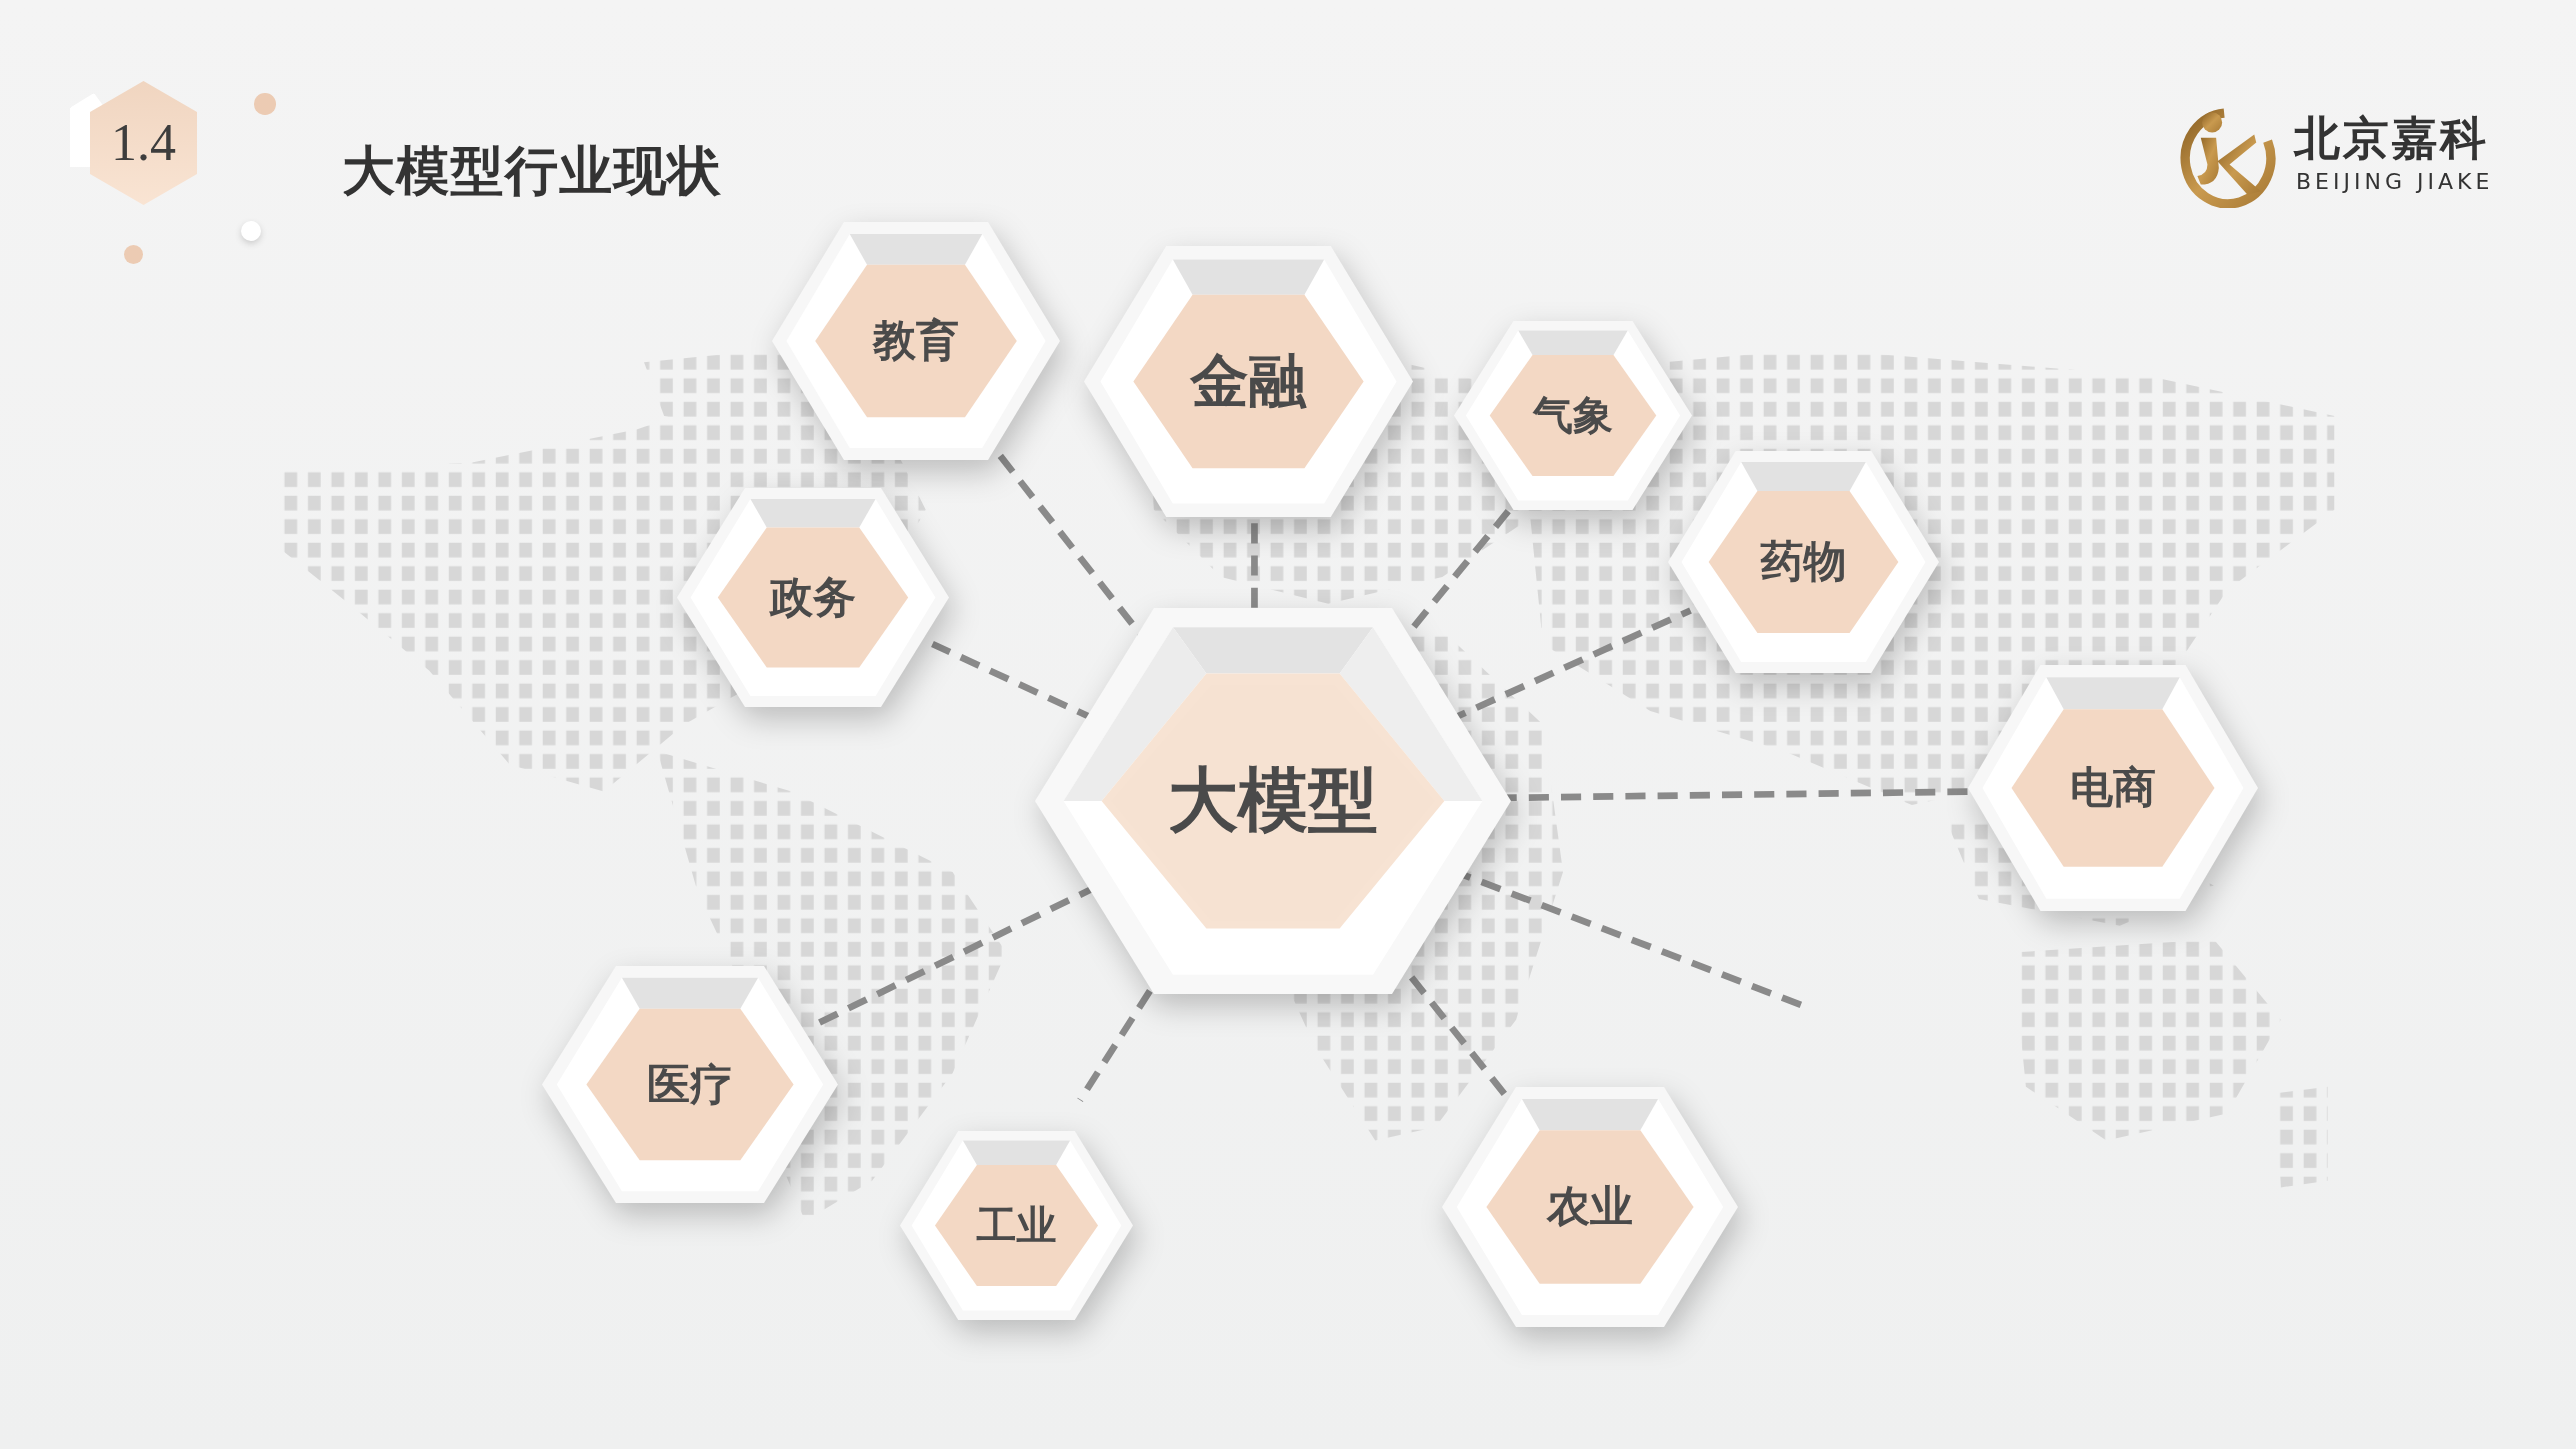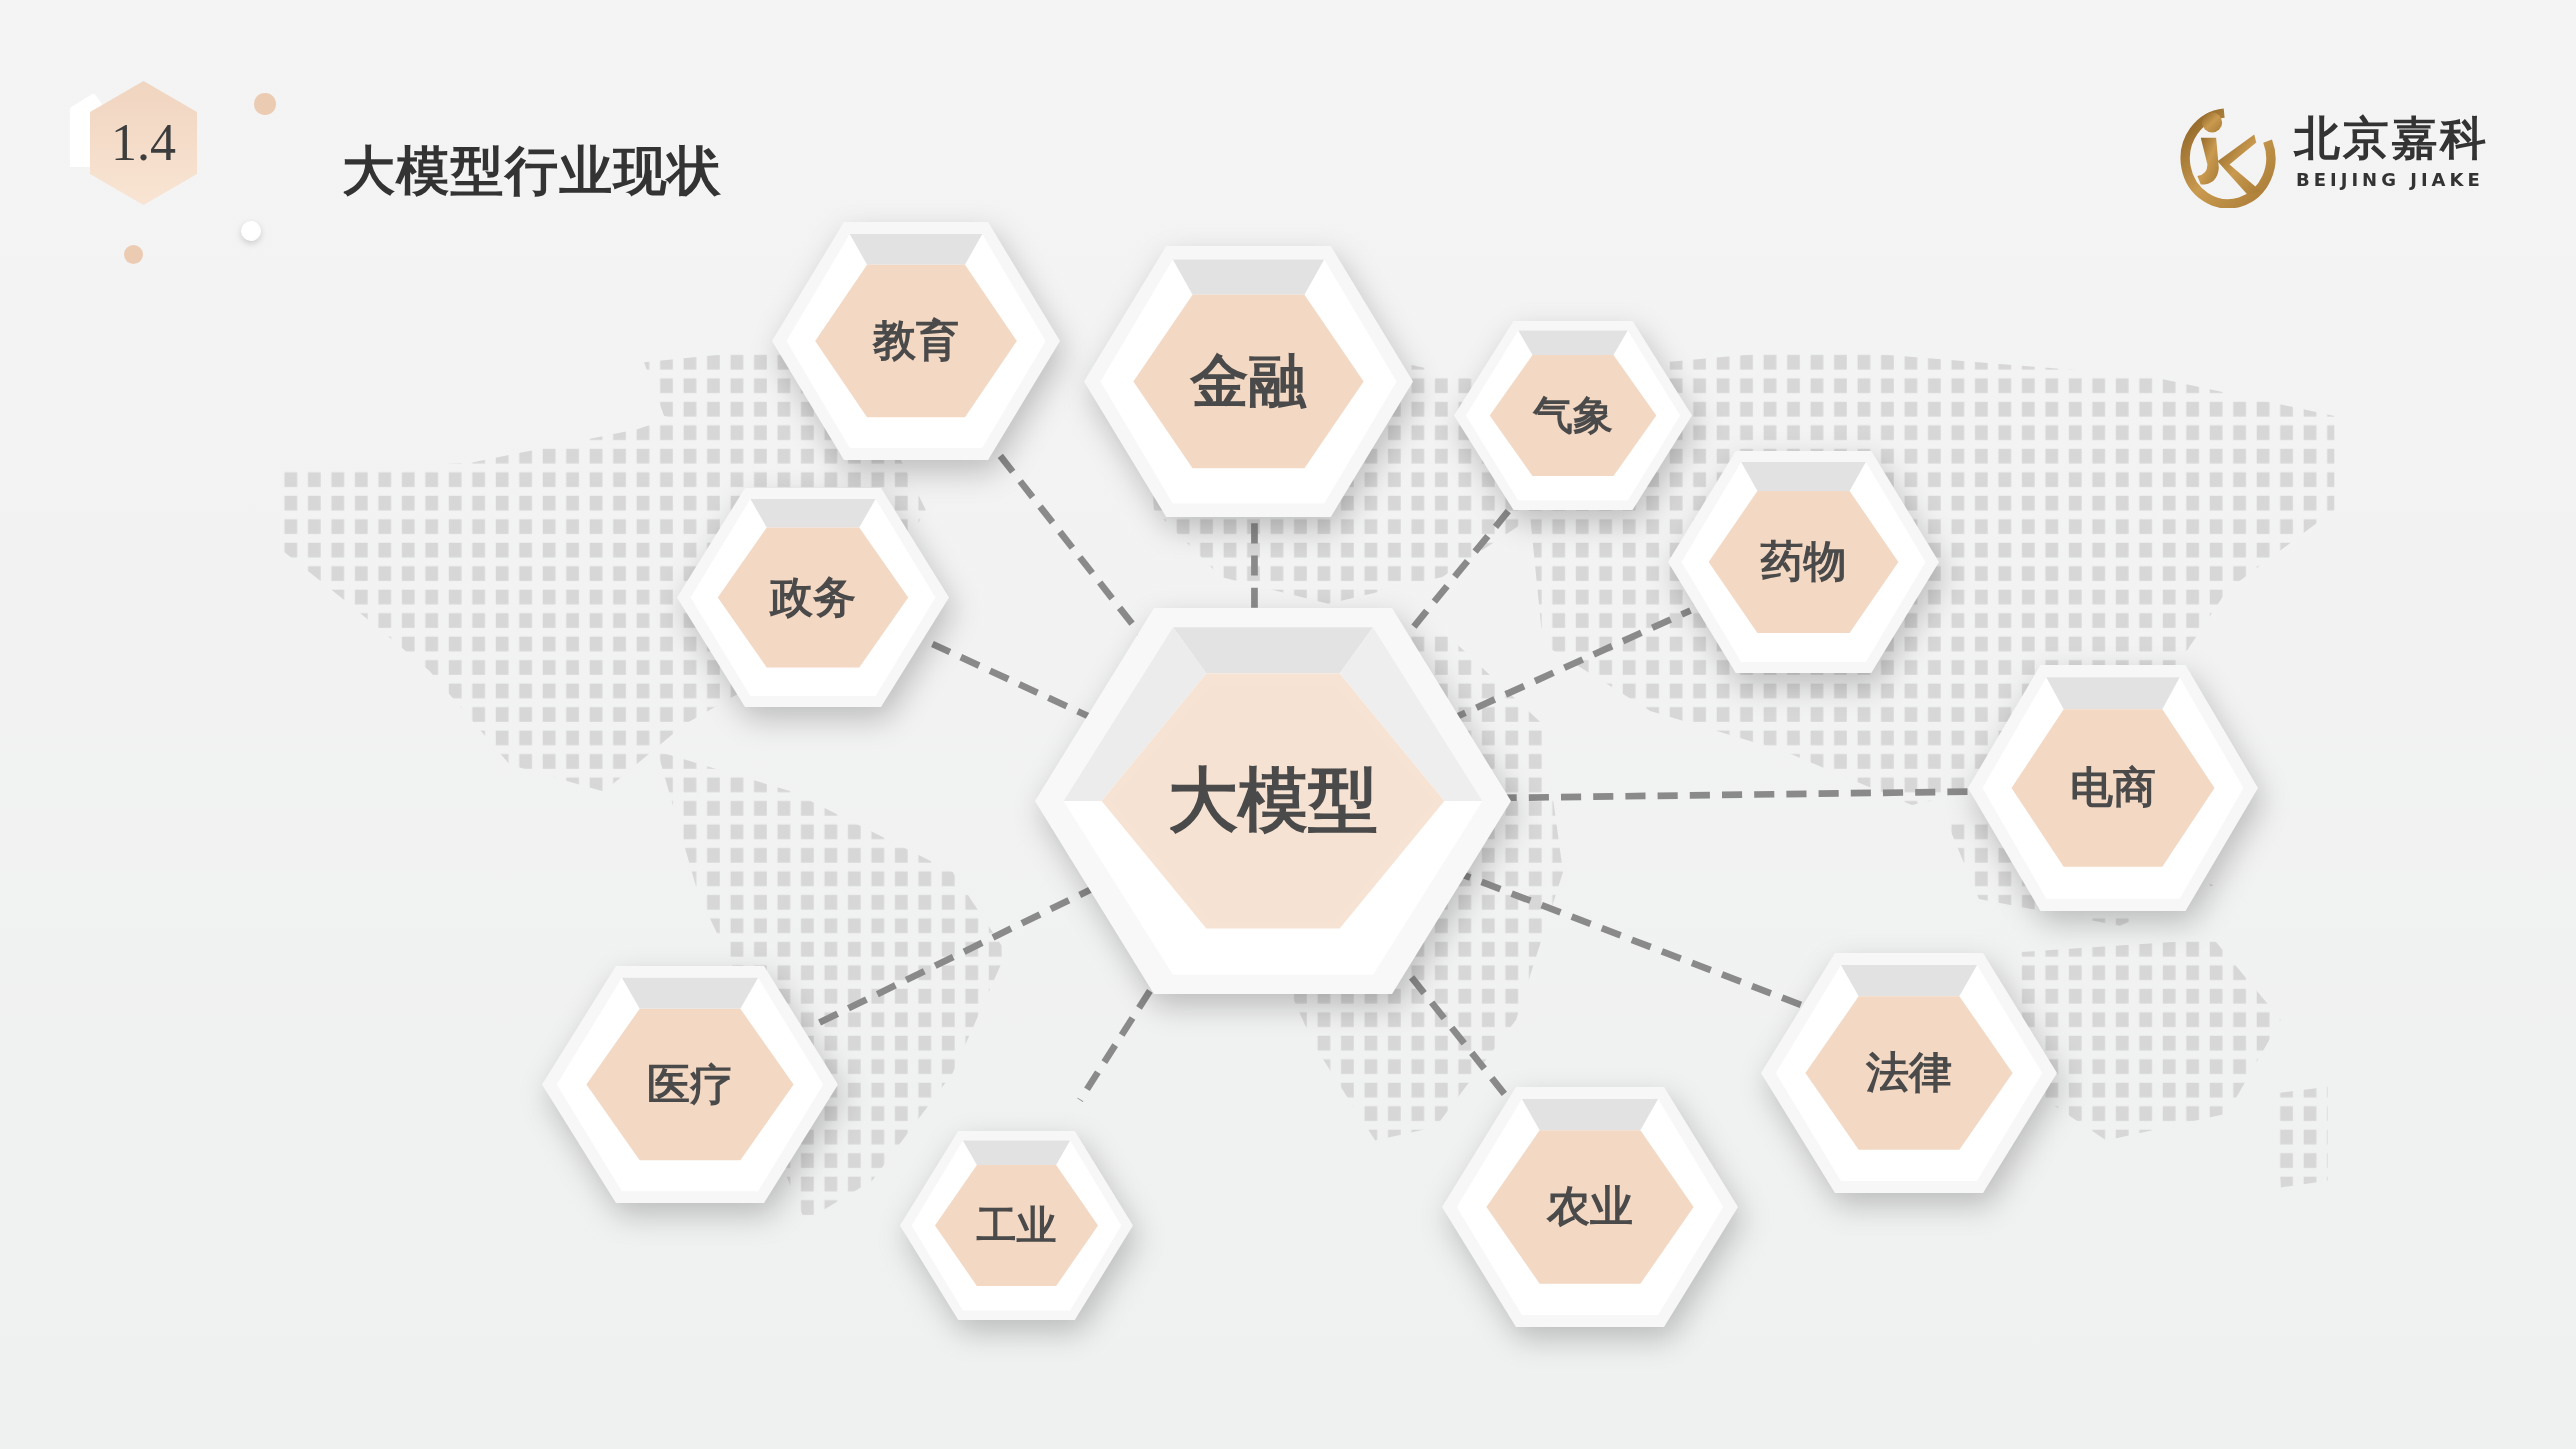--- a/index.html
+++ b/index.html
@@ -8,21 +8,21 @@
   svg.bg{position:absolute;left:0;top:0;}
   .badge{position:absolute;left:70px;top:81px;width:148px;height:134px;}
   .badge-hex{position:absolute;left:20px;top:0;width:107px;height:124px;background:linear-gradient(180deg,#f0d5c0,#f9e4d3);clip-path:polygon(50% 0,100% 25%,100% 75%,50% 100%,0 75%,0 25%);}
   .badge-white{position:absolute;left:0;top:12px;width:40px;height:74px;background:#fff;clip-path:polygon(60% 0,100% 30%,100% 100%,0 100%,0 20%);box-shadow:0 0 6.7px #ccc;}
   .badge-num{position:absolute;left:20px;top:32px;width:107px;text-align:center;font-size:52px;color:#3d3d3d;font-family:Liberation Serif, serif;}
   .dot{position:absolute;border-radius:50%;}
   .title{position:absolute;left:342px;top:124px;font-size:53px;font-weight:bold;color:#333;letter-spacing:1.3px;margin-top:12px;}
   .logo{position:absolute;left:2177px;top:101px;width:322px;height:107px;}
   .logo-mark{position:absolute;left:0;top:0;width:101px;height:107px;}
   .logo-cn{position:absolute;left:117px;top:6.7px;font-size:46px;font-weight:bold;color:#333;letter-spacing:2.7px;}
-  .logo-en{position:absolute;left:119px;top:68px;font-size:18px;font-weight:bold;color:#333;letter-spacing:4px;}
+  .logo-en{position:absolute;left:119px;top:68px;font-size:22px;font-weight:normal;color:#333;letter-spacing:4px;}
   .hex{position:absolute;filter:drop-shadow(5.4px 12px 14.8px rgba(0,0,0,0.22));}
   .hex svg{position:absolute;left:0;top:0;width:100%;height:100%;overflow:visible;}
   .hex-label{position:absolute;left:0;top:0;width:100%;height:100%;display:flex;align-items:center;justify-content:center;color:#4a4a4a;font-weight:bold;}
 </style>
 </head>
 <body>
 
 <div class="stage">
 
   <svg class="bg" width="2576" height="1449" viewBox="0 0 3840 2160">
@@ -192,24 +192,15 @@
   <div class="hex" style="left:1442px;top:1087px;width:296px;height:240px;">
     <svg viewBox="0 0 100 100" preserveAspectRatio="none">
       <polygon points="25,0 75,0 100,50 75,100 25,100 0,50" fill="#f7f7f7"></polygon>
       <polygon points="27,5 73,5 95,50 73,95 27,95 5,50" fill="#ffffff"></polygon>
       <polygon points="27,5 73,5 67,18 33,18" fill="#e2e2e2"></polygon>
       <polygon points="15,50 33,18 67,18 85,50 67,82 33,82" fill="#f3d8c4"></polygon>
     </svg>
     <div class="hex-label" style="font-size:43px;">农业</div>
   </div>
 
-  <div class="hex" style="left:1761px;top:953px;width:296px;height:240px;">
-    <svg viewBox="0 0 100 100" preserveAspectRatio="none">
-      <polygon points="25,0 75,0 100,50 75,100 25,100 0,50" fill="#f7f7f7"></polygon>
-      <polygon points="27,5 73,5 95,50 73,95 27,95 5,50" fill="#ffffff"></polygon>
-      <polygon points="27,5 73,5 67,18 33,18" fill="#e2e2e2"></polygon>
-      <polygon points="15,50 33,18 67,18 85,50 67,82 33,82" fill="#f3d8c4"></polygon>
-    </svg>
-    <div class="hex-label" style="font-size:43px;">法律</div>
-  </div>
 
 </div>
 
 
 </body></html>

